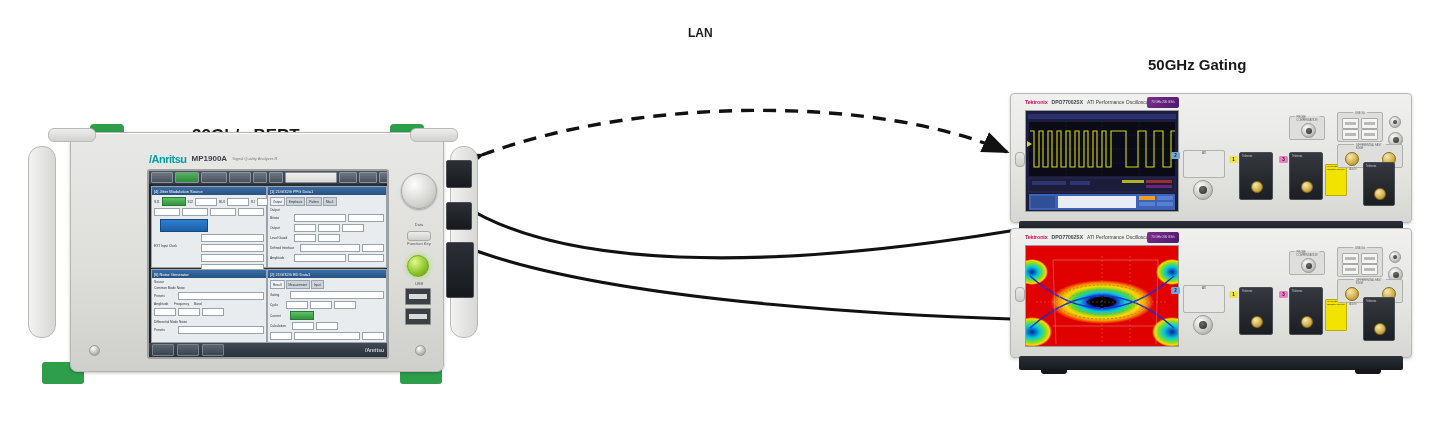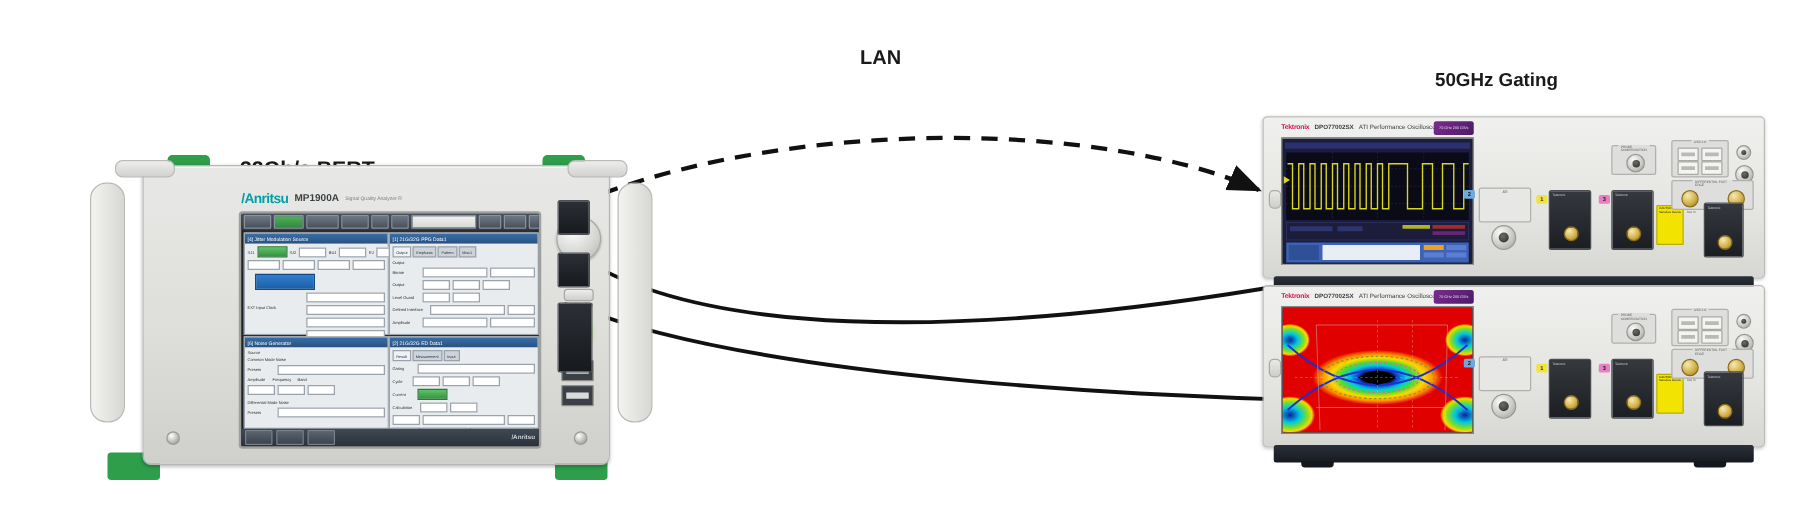--- a/index.html
+++ b/index.html
@@ -2,31 +2,31 @@
 <html><head>
 <meta charset="utf-8">
 <style>
   html,body{margin:0;padding:0;background:#fff;}
   body{width:1442px;height:425px;position:relative;overflow:hidden;
        font-family:"Liberation Sans",sans-serif;}
   .stage{position:absolute;inset:0;}
 
   
   .lbl{position:absolute;font-weight:bold;color:#1a1a1a;white-space:nowrap;}
-  #lan-label{left:688px;top:38px;font-size:16px;}
+  #lan-label{left:688px;top:26px;font-size:12px;}
   #bert-label{left:192px;top:126px;font-size:17px;}
   #scope-label{left:1148px;top:56px;font-size:15px;}
 
   
   #wires{position:absolute;left:0;top:0;width:1442px;height:425px;
          pointer-events:none;overflow:visible;}
 
   
   #bert{position:absolute;left:18px;top:124px;width:470px;height:262px;}
-  .bz{position:absolute;margin-left:44px;}
+  .bz{position:absolute;}
   .green{background:#2e9e4b;}
   .foot{width:42px;height:22px;border-radius:3px;}
   .corner{width:34px;height:20px;border-radius:4px;}
   #bert-body{left:52px;top:8px;width:372px;height:238px;
      background:linear-gradient(180deg,#e8e9e6 0%,#dedfdb 55%,#cfd0cc 100%);
      border:1px solid #b6b7b3;border-radius:7px;
      box-shadow:inset 0 1px 0 #fff,0 1px 3px rgba(0,0,0,.25);}
   .handle{width:26px;height:190px;border-radius:13px;
      background:linear-gradient(90deg,#f3f3f1,#d7d8d4);
      border:1px solid #b9bab6;}

